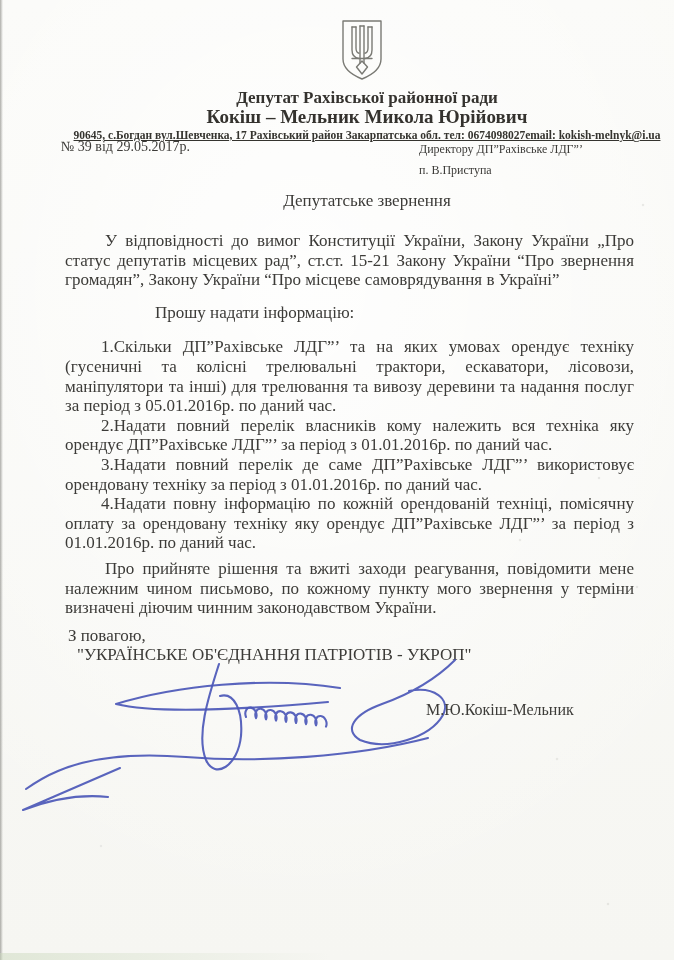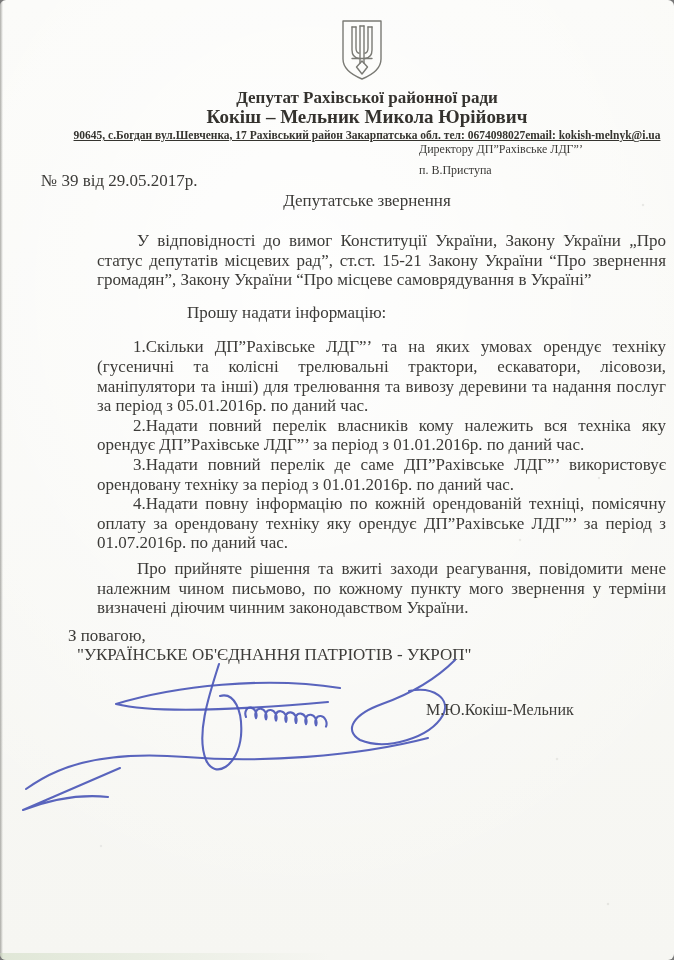--- a/index.html
+++ b/index.html
@@ -7,21 +7,20 @@
     position:relative;
     width:674px;height:960px;
     margin:0 auto;
     overflow:hidden;
     font-family:"Liberation Serif","DejaVu Serif",serif;
     color:#3c3b38;
     background-color:#f9f9f6;
     background-image:
       radial-gradient(130% 110% at 45% 30%, rgba(255,255,255,.85) 0%, rgba(246,246,242,0) 60%),
       linear-gradient(#fafaf7,#f6f6f2);
-    border-radius: 6px;
   }
   .edge-left{position:absolute;left:0;top:0;width:3px;height:100%;
     background:linear-gradient(to right, rgba(80,80,74,.45), rgba(80,80,74,0));}
   .edge-bottom{position:absolute;left:0;bottom:0;width:330px;height:7px;
     background:linear-gradient(to right, rgba(202,216,188,.5), rgba(202,216,188,0));}
   .speck{position:absolute;left:0;top:0;width:2px;height:2px;border-radius:50%;background:transparent;
     box-shadow:563px 236px 1px rgba(110,110,100,.25),642px 204px 1px rgba(110,110,100,.2),
       598px 477px 1px rgba(110,110,100,.22),519px 539px 1px rgba(110,110,100,.18),
       636px 586px 1px rgba(110,110,100,.2),556px 758px 1px rgba(110,110,100,.18),
       607px 903px 1px rgba(110,110,100,.2),100px 845px 1px rgba(110,110,100,.15);}
@@ -29,27 +28,27 @@
   .emblem{position:absolute;left:338px;top:19px;width:48px;height:62px;}
   .emblem path{fill:none;stroke:#7a7a74;stroke-width:1.4;stroke-linejoin:round;stroke-linecap:round;}
 
   .hdr-office{position:absolute;top:88px;left:60px;right:0;text-align:center;
     font-weight:bold;font-size:17px;color:#34322e;}
   .hdr-name{position:absolute;top:106px;left:60px;right:0;text-align:center;
     font-weight:bold;font-size:19px;color:#34322e;}
   .hdr-address{position:absolute;top:129px;left:60px;right:0;text-align:center;
     font-weight:bold;font-size:11.5px;color:#35342f;text-decoration:underline;}
 
-  .ref-no{position:absolute;top:139px;left:41px;font-size:17px;margin-top:32px;}
+  .ref-no{position:absolute;top:139px;left:61px;font-size:14px;}
   .recipient{position:absolute;top:139px;left:419px;font-size:12px;line-height:21px;}
 
   .doc-title{position:absolute;top:191px;left:60px;right:0;text-align:center;font-size:17px;}
 
   .body-block{position:absolute;top:231px;left:65px;width:569px;
-    font-size:17px;line-height:19.6px;text-align:justify;margin-left:32px;}
+    font-size:17px;line-height:19.6px;text-align:justify;}
   .body-block p{margin:0;}
   .intro{text-indent:40px;margin-bottom:13px !important;}
   .lead{text-indent:90px;text-align:left;margin-bottom:15px !important;}
   .req{text-indent:36px;}
   .closing{text-indent:40px;margin-top:6px !important;}
 
   .signoff{position:absolute;top:627px;left:68px;font-size:17px;line-height:18.6px;}
   .signoff .party{padding-left:9px;}
   .signer-name{position:absolute;left:426px;top:701px;font-size:16px;}
 
@@ -87,21 +86,21 @@
   </div>
 
   <div class="doc-title">Депутатське звернення</div>
 
   <div class="body-block">
     <p class="intro">У відповідності  до вимог Конституції України, Закону України „Про статус депутатів місцевих рад”, ст.ст. 15-21 Закону України “Про звернення громадян”, Закону України “Про місцеве самоврядування в Україні”</p>
     <p class="lead">Прошу надати інформацію:</p>
     <p class="req">1.Скільки ДП”Рахівське ЛДГ”’ та на яких умовах орендує  техніку (гусеничні та колісні трелювальні трактори, ескаватори, лісовози, маніпулятори та інші) для трелювання та вивозу деревини та надання послуг за період з 05.01.2016р. по даний час.</p>
     <p class="req">2.Надати повний перелік власників кому належить вся техніка яку орендує ДП”Рахівське ЛДГ”’ за період з 01.01.2016р. по даний час.</p>
     <p class="req">3.Надати повний перелік де саме ДП”Рахівське ЛДГ”’ використовує орендовану техніку за період з 01.01.2016р. по даний час.</p>
-    <p class="req">4.Надати повну інформацію по кожній орендованій техніці, помісячну оплату за орендовану техніку яку орендує ДП”Рахівське ЛДГ”’ за період з 01.07.2016р. по даний час.</p>
+    <p class="req">4.Надати повну інформацію по кожній орендованій техніці, помісячну оплату за орендовану техніку яку орендує ДП”Рахівське ЛДГ”’ за період з 01.01.2016р. по даний час.</p>
     <p class="closing">Про прийняте рішення та вжиті заходи реагування, повідомити мене належним чином письмово, по кожному пункту мого звернення у терміни визначені діючим чинним законодавством України.</p>
   </div>
 
   <div class="signoff">
     <div>З повагою,</div>
     <div class="party">"УКРАЇНСЬКЕ ОБ'ЄДНАННЯ ПАТРІОТІВ - УКРОП"</div>
   </div>
 
   <svg class="signature-svg" viewBox="0 0 470 160" aria-hidden="true">
     <g stroke="#4b57b7">

